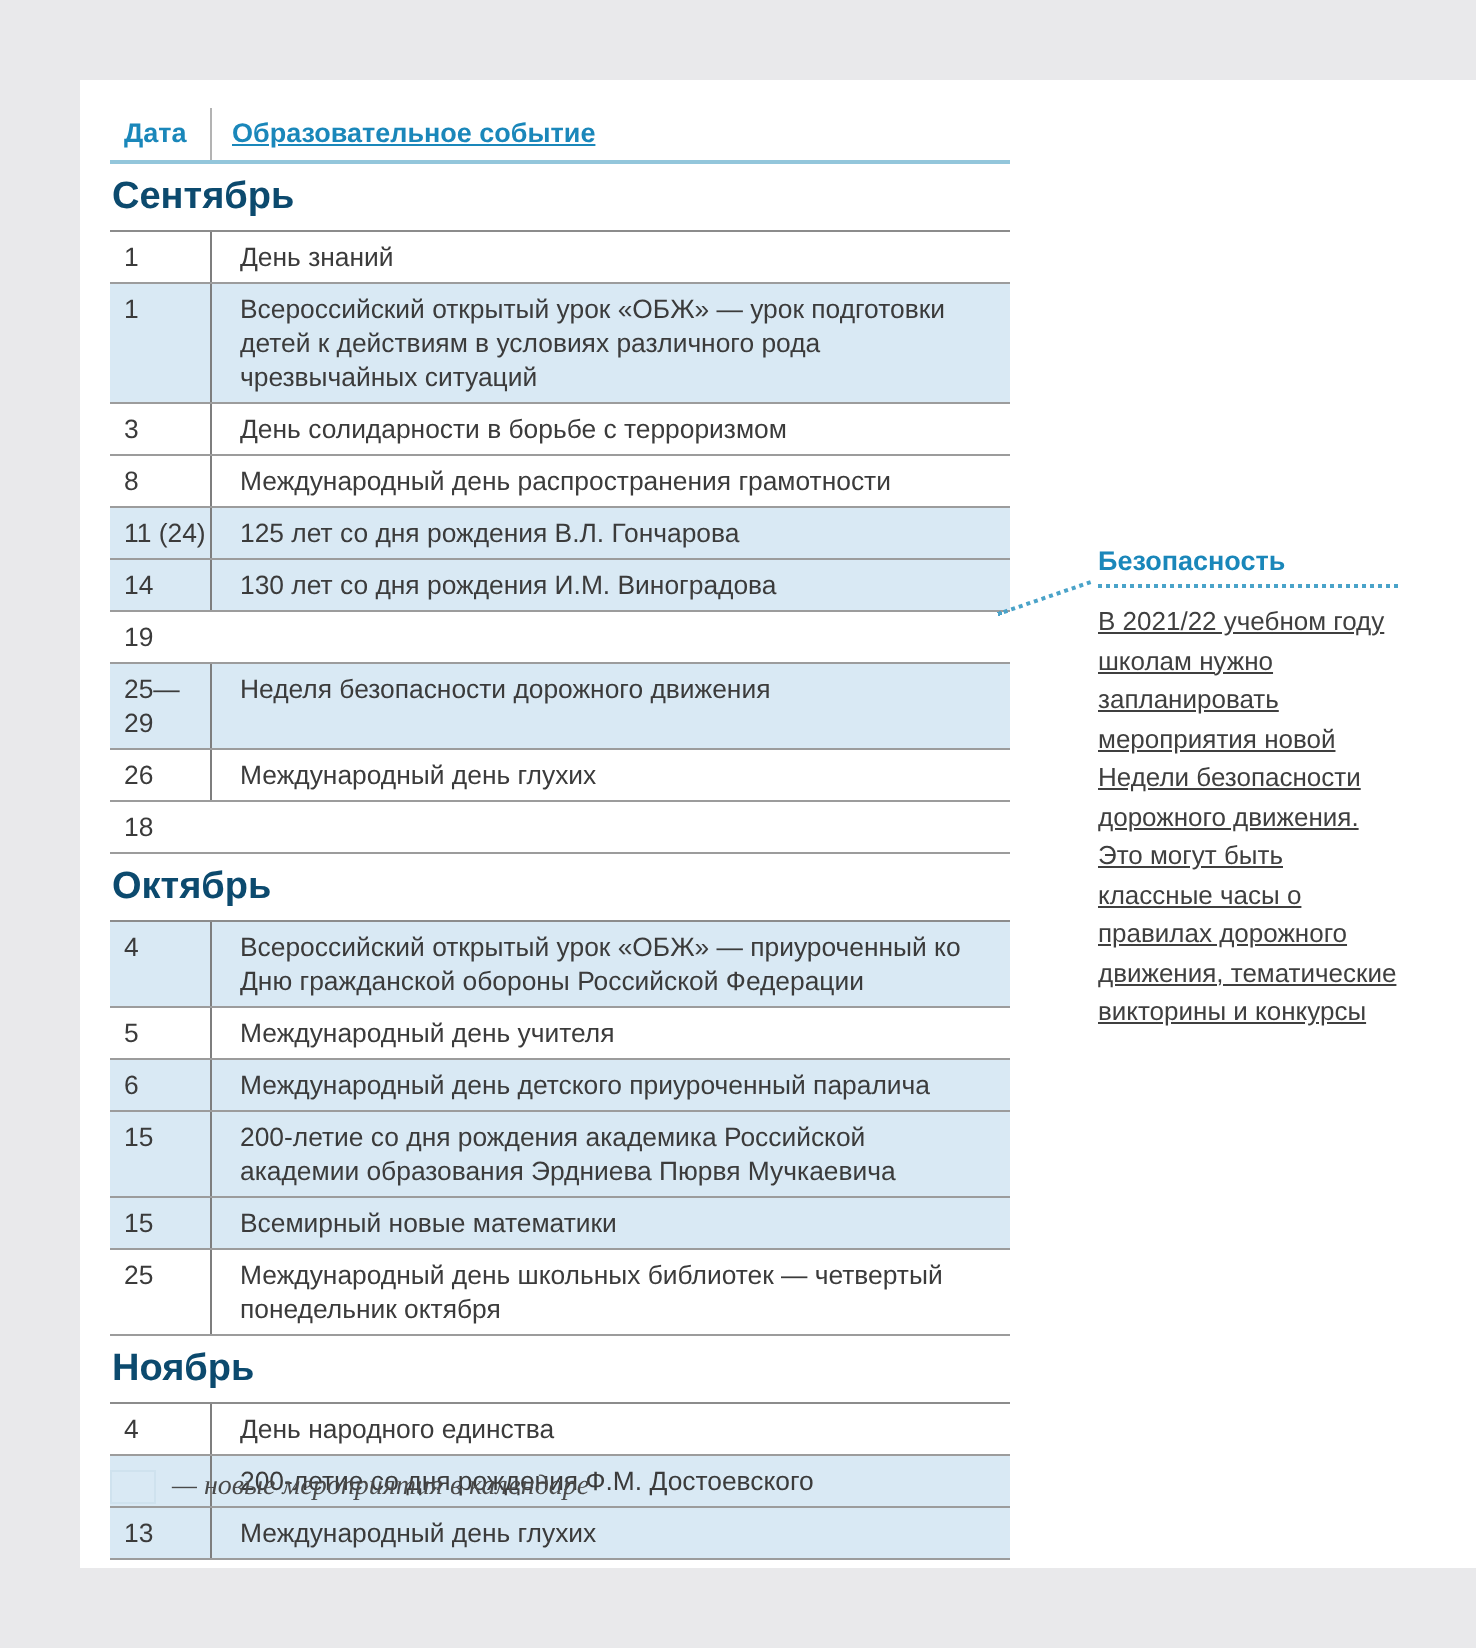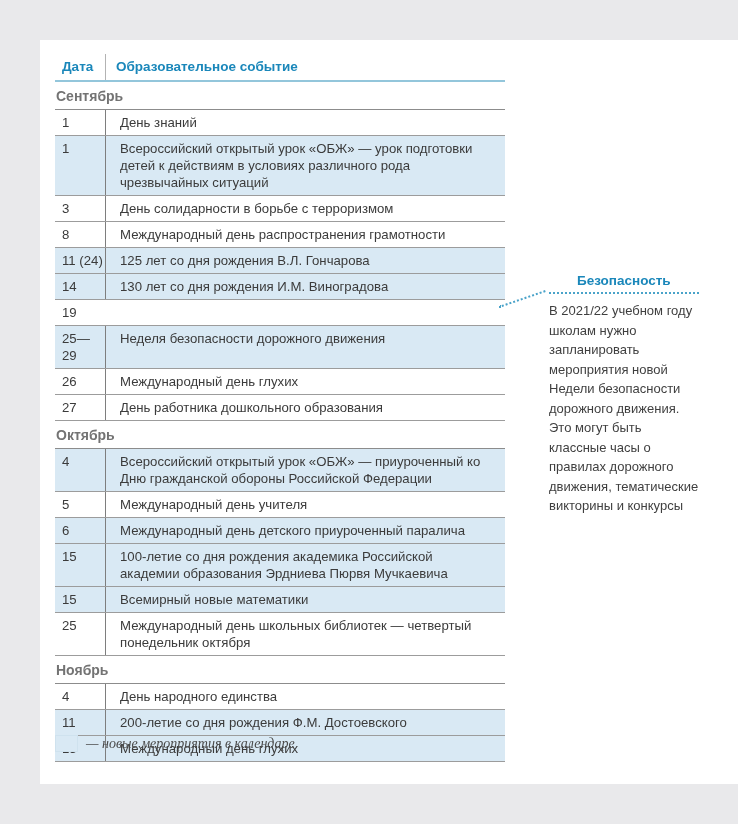--- a/index.html
+++ b/index.html
@@ -18,50 +18,49 @@
   .table{
     position:absolute;left:15px;top:14px;width:450px;
     color:#3b3b3b;
   }
   .thead{
     display:grid;grid-template-columns:50px 1fr;
     border-bottom:2px solid #93c6db;
     font-weight:bold;font-size:13.5px;color:#1a87ba;
   }
   .thead .th-date{padding:5px 2px 6px 7px;}
-  .thead .th-event{padding:5px 10px 6px 10px;border-left:1px solid #b3b3b3;}
+  .thead .th-event{padding:5px 10px 6px 10px;border-left:1px solid #b3b3b3;text-decoration:underline;}
   .section{
-    font-weight:bold;font-size:14px;color:#737373;
+    font-weight:bold;font-size:19px;color:#0c4a6e;
     padding:6px 0 5px 1px;
     border-bottom:1px solid #8c8c8c;
   }
   .row{
     display:grid;grid-template-columns:50px 1fr;
     border-bottom:1px solid #9c9c9c;
     font-size:13.2px;line-height:17px;
   }
   .row .cell-date{padding:4px 2px 4px 7px;}
   .row .cell-event{padding:4px 14px;border-left:1px solid #7e7e7e;}
   .row.hl{background:#d9e9f4;}
   
   .sidebar{
     position:absolute;left:509px;top:233px;width:150px;
   }
   .sidebar-title{
     font-weight:bold;font-size:13.5px;color:#1a87ba;
     padding-bottom:4px;
-    margin-left:28px;
   }
   .sidebar-rule{
     border-top:2px dotted #4aa3c9;
     width:100%;height:0;
   }
   .sidebar-body{
     margin-top:7px;
-    font-size:13px;line-height:19.5px;color:#3f3f3f;
+    font-size:13px;line-height:19.5px;color:#3f3f3f;text-decoration:underline;
   }
   .connector{
     position:absolute;left:459px;top:266px;width:49px;height:0;
     border-top:2px dotted #4aa3c9;
     transform:rotate(-19deg);transform-origin:left center;
   }
   
   .legend{
     position:absolute;left:15px;top:695px;
     display:flex;align-items:flex-end;gap:8px;
@@ -116,39 +115,38 @@
         </div>
         <div class="row hl">
           <span class="cell-date">25—29</span>
           <span class="cell-event">Неделя безопасности дорожного движения</span>
         </div>
         <div class="row">
           <span class="cell-date">26</span>
           <span class="cell-event">Международный день глухих</span>
         </div>
         <div class="row">
-          <span class="cell-date">27</span>
-          <span class="cell-event">День работника дошкольного образования</span>
+          <span class="cell-date">18</span>
         </div>
         <div class="section">Октябрь</div>
         <div class="row hl">
           <span class="cell-date">4</span>
           <span class="cell-event">Всероссийский открытый урок «ОБЖ» — приуроченный ко Дню гражданской обороны Российской Федерации</span>
         </div>
         <div class="row">
           <span class="cell-date">5</span>
           <span class="cell-event">Международный день учителя</span>
         </div>
         <div class="row hl">
           <span class="cell-date">6</span>
           <span class="cell-event">Международный день детского приуроченный паралича</span>
         </div>
         <div class="row hl">
           <span class="cell-date">15</span>
-          <span class="cell-event">100-летие со дня рождения академика Российской академии образования Эрдниева Пюрвя Мучкаевича</span>
+          <span class="cell-event">200-летие со дня рождения академика Российской академии образования Эрдниева Пюрвя Мучкаевича</span>
         </div>
         <div class="row hl">
           <span class="cell-date">15</span>
           <span class="cell-event">Всемирный новые математики</span>
         </div>
         <div class="row">
           <span class="cell-date">25</span>
           <span class="cell-event">Международный день школьных библиотек — четвертый понедельник октября</span>
         </div>
         <div class="section">Ноябрь</div>

